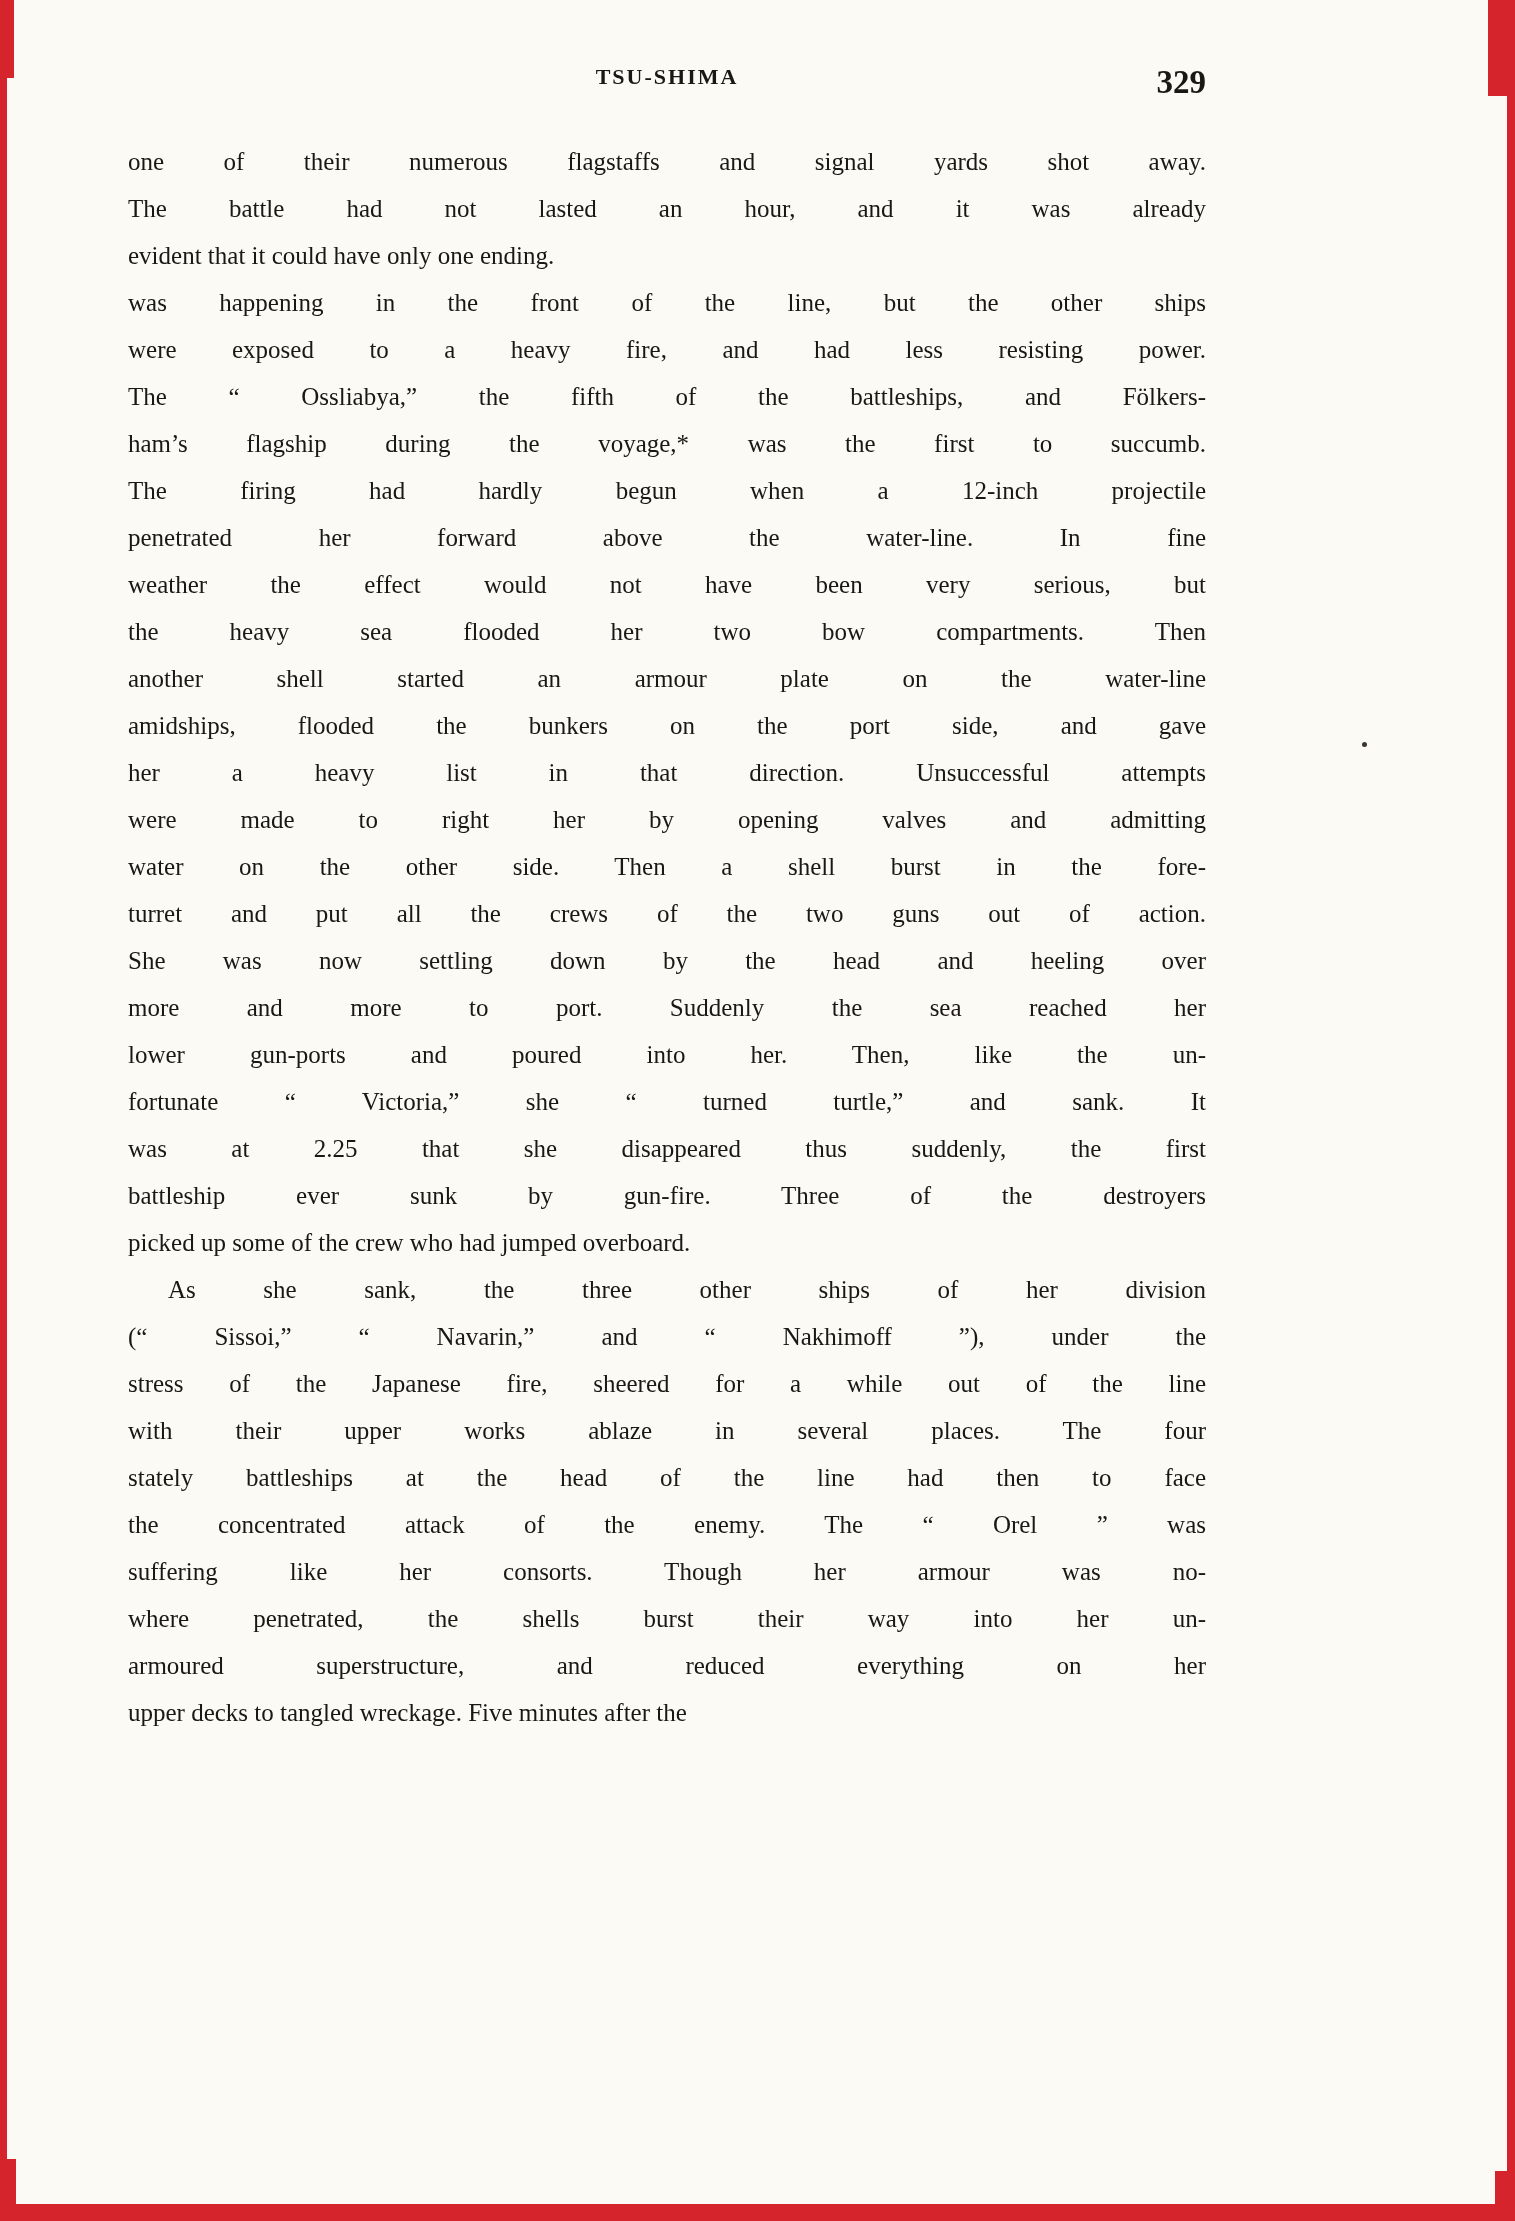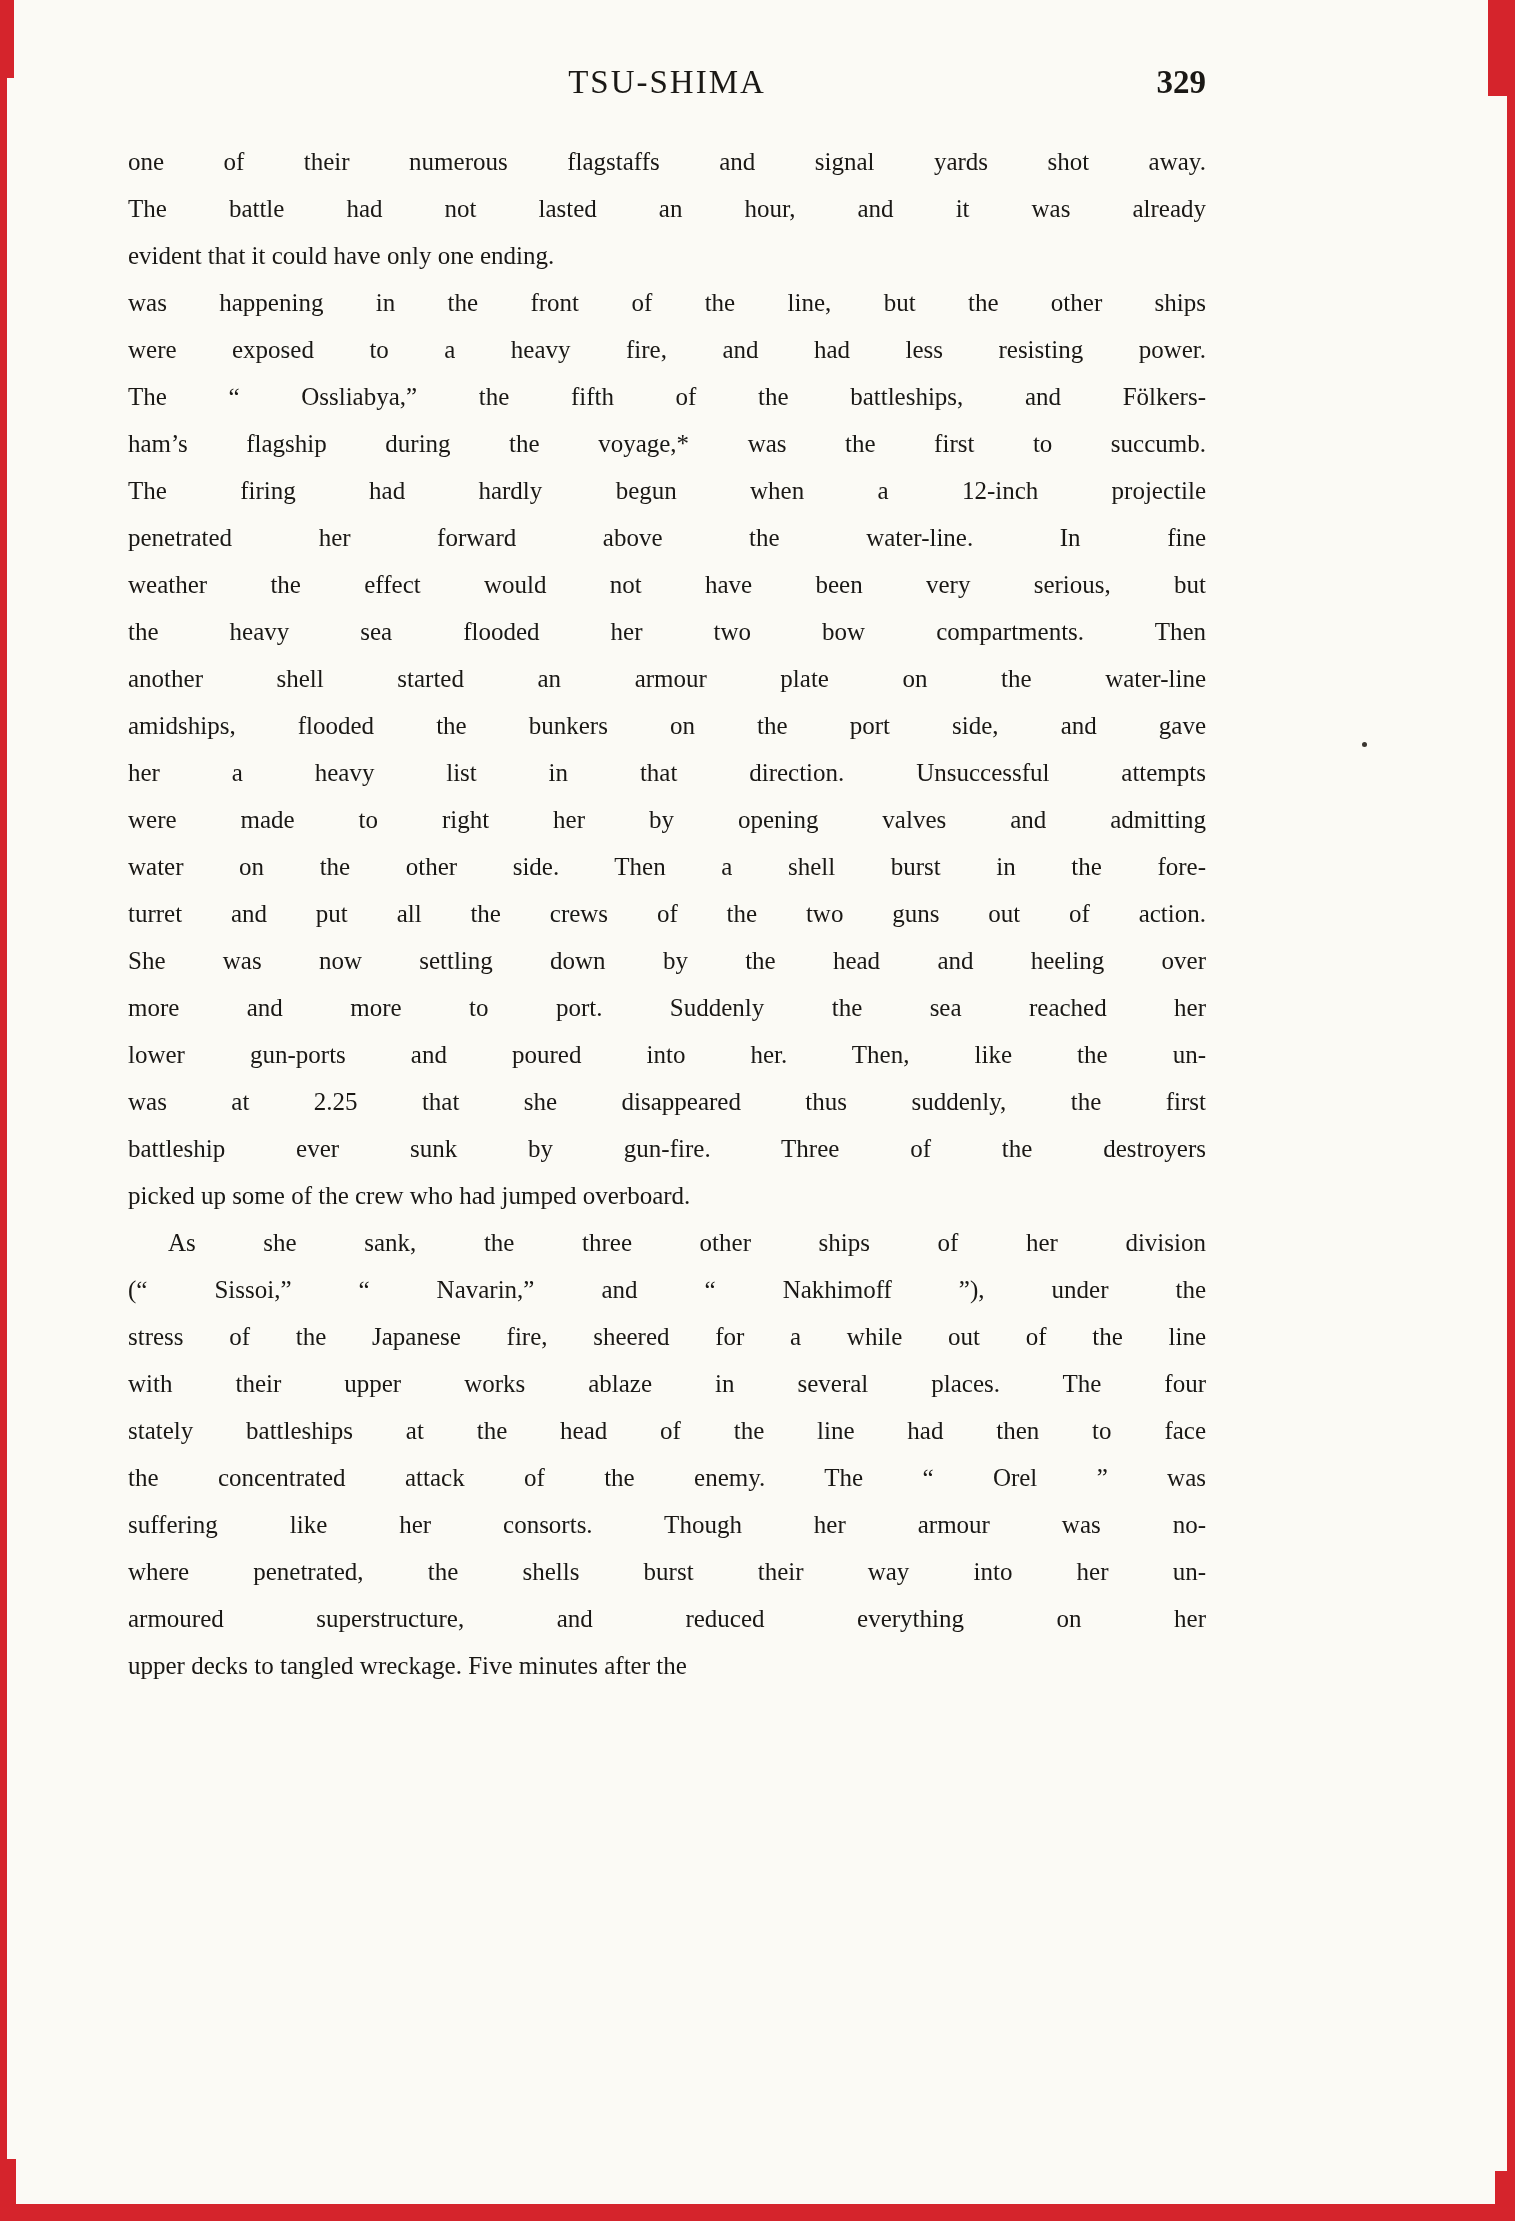--- a/index.html
+++ b/index.html
@@ -34,22 +34,22 @@
   }
   .header {
     position: relative;
     height: 50px;
     margin-bottom: 24px;
   }
   .title {
     position: absolute;
     left: 50%;
     transform: translateX(-50%);
-    font-weight: normal;
-    font-size: 33px;
+    font-weight: bold;
+    font-size: 22px;
     letter-spacing: 2px;
     white-space: nowrap;
   }
   .pagenum {
     position: absolute;
     right: 0;
     top: 0;
     font-weight: bold;
     font-size: 33px;
   }
@@ -137,20 +137,21 @@
         <div class="line">the heavy sea flooded her two bow compartments. Then</div>
         <div class="line">another shell started an armour plate on the water-line</div>
         <div class="line">amidships, flooded the bunkers on the port side, and gave</div>
         <div class="line">her a heavy list in that direction. Unsuccessful attempts</div>
         <div class="line">were made to right her by opening valves and admitting</div>
         <div class="line">water on the other side. Then a shell burst in the fore-</div>
         <div class="line">turret and put all the crews of the two guns out of action.</div>
         <div class="line">She was now settling down by the head and heeling over</div>
         <div class="line">more and more to port. Suddenly the sea reached her</div>
         <div class="line">lower gun-ports and poured into her. Then, like the un-</div>
+        <div class="line">fortunate “ Victoria,” she “ turned turtle,” and sank. It</div>
         <div class="line">was at 2.25 that she disappeared thus suddenly, the first</div>
         <div class="line">battleship ever sunk by gun-fire. Three of the destroyers</div>
         <div class="line last">picked up some of the crew who had jumped overboard.</div>
         <div class="line indent">As she sank, the three other ships of her division</div>
         <div class="line">(“ Sissoi,” “ Navarin,” and “ Nakhimoff ”), under the</div>
         <div class="line">stress of the Japanese fire, sheered for a while out of the line</div>
         <div class="line">with their upper works ablaze in several places. The four</div>
         <div class="line">stately battleships at the head of the line had then to face</div>
         <div class="line">the concentrated attack of the enemy. The “ Orel ” was</div>
         <div class="line">suffering like her consorts. Though her armour was no-</div>

